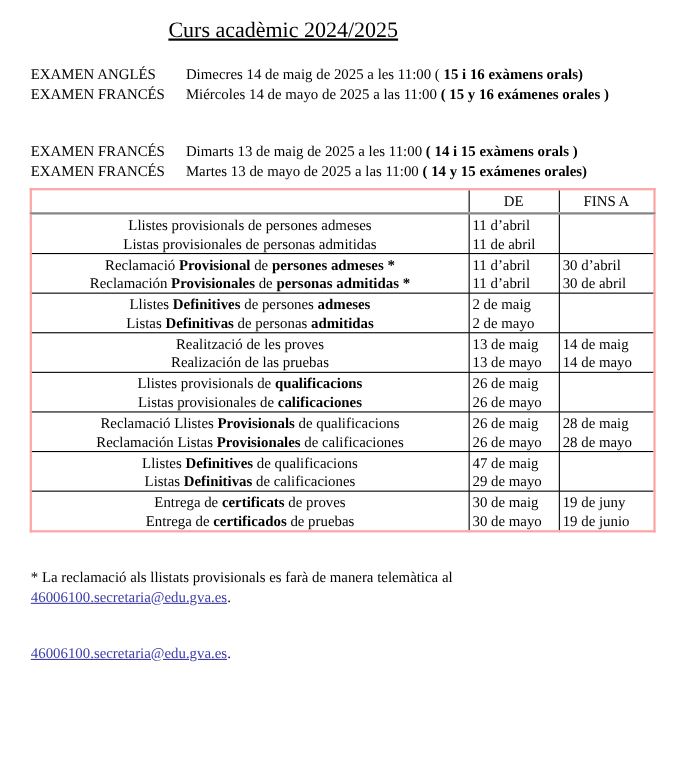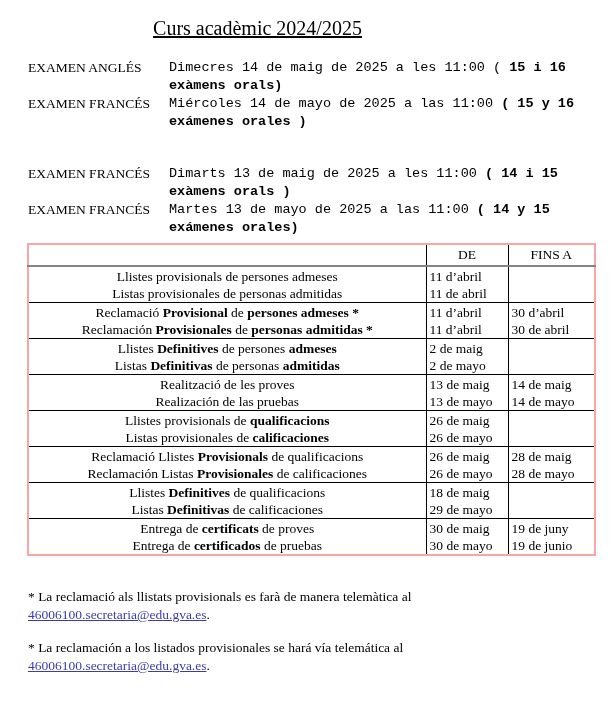--- a/index.html
+++ b/index.html
@@ -27,21 +27,21 @@
     text-align:center;
     font-size:20px;
     line-height:26px;
   }
   .subtitle .u { text-decoration:underline; }
 
   .exam-section { margin:18px 0 0 28px; font-size:13.5px; }
   .exam-line { display:flex; line-height:18px; }
   .exam-gap { margin-top:34px; }
   .exam-label { width:141px; flex:none; }
-  .exam-desc { flex:1;font-family:Liberation Mono, monospace; }
+  .exam-desc { flex:1; }
   .b { font-weight:bold; }
 
   table.schedule {
     border-collapse:collapse;
     margin:6px 0 0 27px;
     width:567px;
     table-layout:fixed;
     border:2px solid #fca5a5;
     font-size:13.5px;
   }
@@ -198,21 +198,21 @@
             <div class="cell-line">28 de maig</div>
             <div class="cell-line">28 de mayo</div>
           </td>
         </tr>
         <tr>
           <td class="c1">
             <div class="cell-line"><span>Llistes </span><span class="b">Definitives</span><span> de qualificacions</span></div>
             <div class="cell-line"><span>Listas </span><span class="b">Definitivas</span><span> de calificaciones</span></div>
           </td>
           <td class="cdate">
-            <div class="cell-line">18 de maig</div>
+            <div class="cell-line">47 de maig</div>
             <div class="cell-line">29 de mayo</div>
           </td>
           <td class="cdate">
             <div class="cell-line">&nbsp;</div>
             <div class="cell-line">&nbsp;</div>
           </td>
         </tr>
         <tr>
           <td class="c1">
             <div class="cell-line"><span>Entrega de </span><span class="b">certificats</span><span> de proves</span></div>
@@ -225,16 +225,16 @@
           <td class="cdate">
             <div class="cell-line">19 de juny</div>
             <div class="cell-line">19 de junio</div>
           </td>
         </tr>
       </tbody>
   </table>
 
   <div class="footnotes" id="footnotes">
       <div class="footnote"><span>* La reclamació als llistats provisionals es farà de manera telemàtica al</span><br><a class="email-link" style="color: rgb(60, 60, 172);">46006100.secretaria@edu.gva.es</a><span>.</span></div>
-      <div class="footnote"><span>* La reclamación a los listados provisionales se hará vía telemática al</span><br><a class="email-link" style="color: rgb(60, 60, 172);">46006100.secretaria@edu.gva.es</a><span>.</span></div>
+      <div class="footnote"><br><a class="email-link" style="color: rgb(60, 60, 172);">46006100.secretaria@edu.gva.es</a><span>.</span></div>
     </div>
 
 </div>
 
 </body></html>

